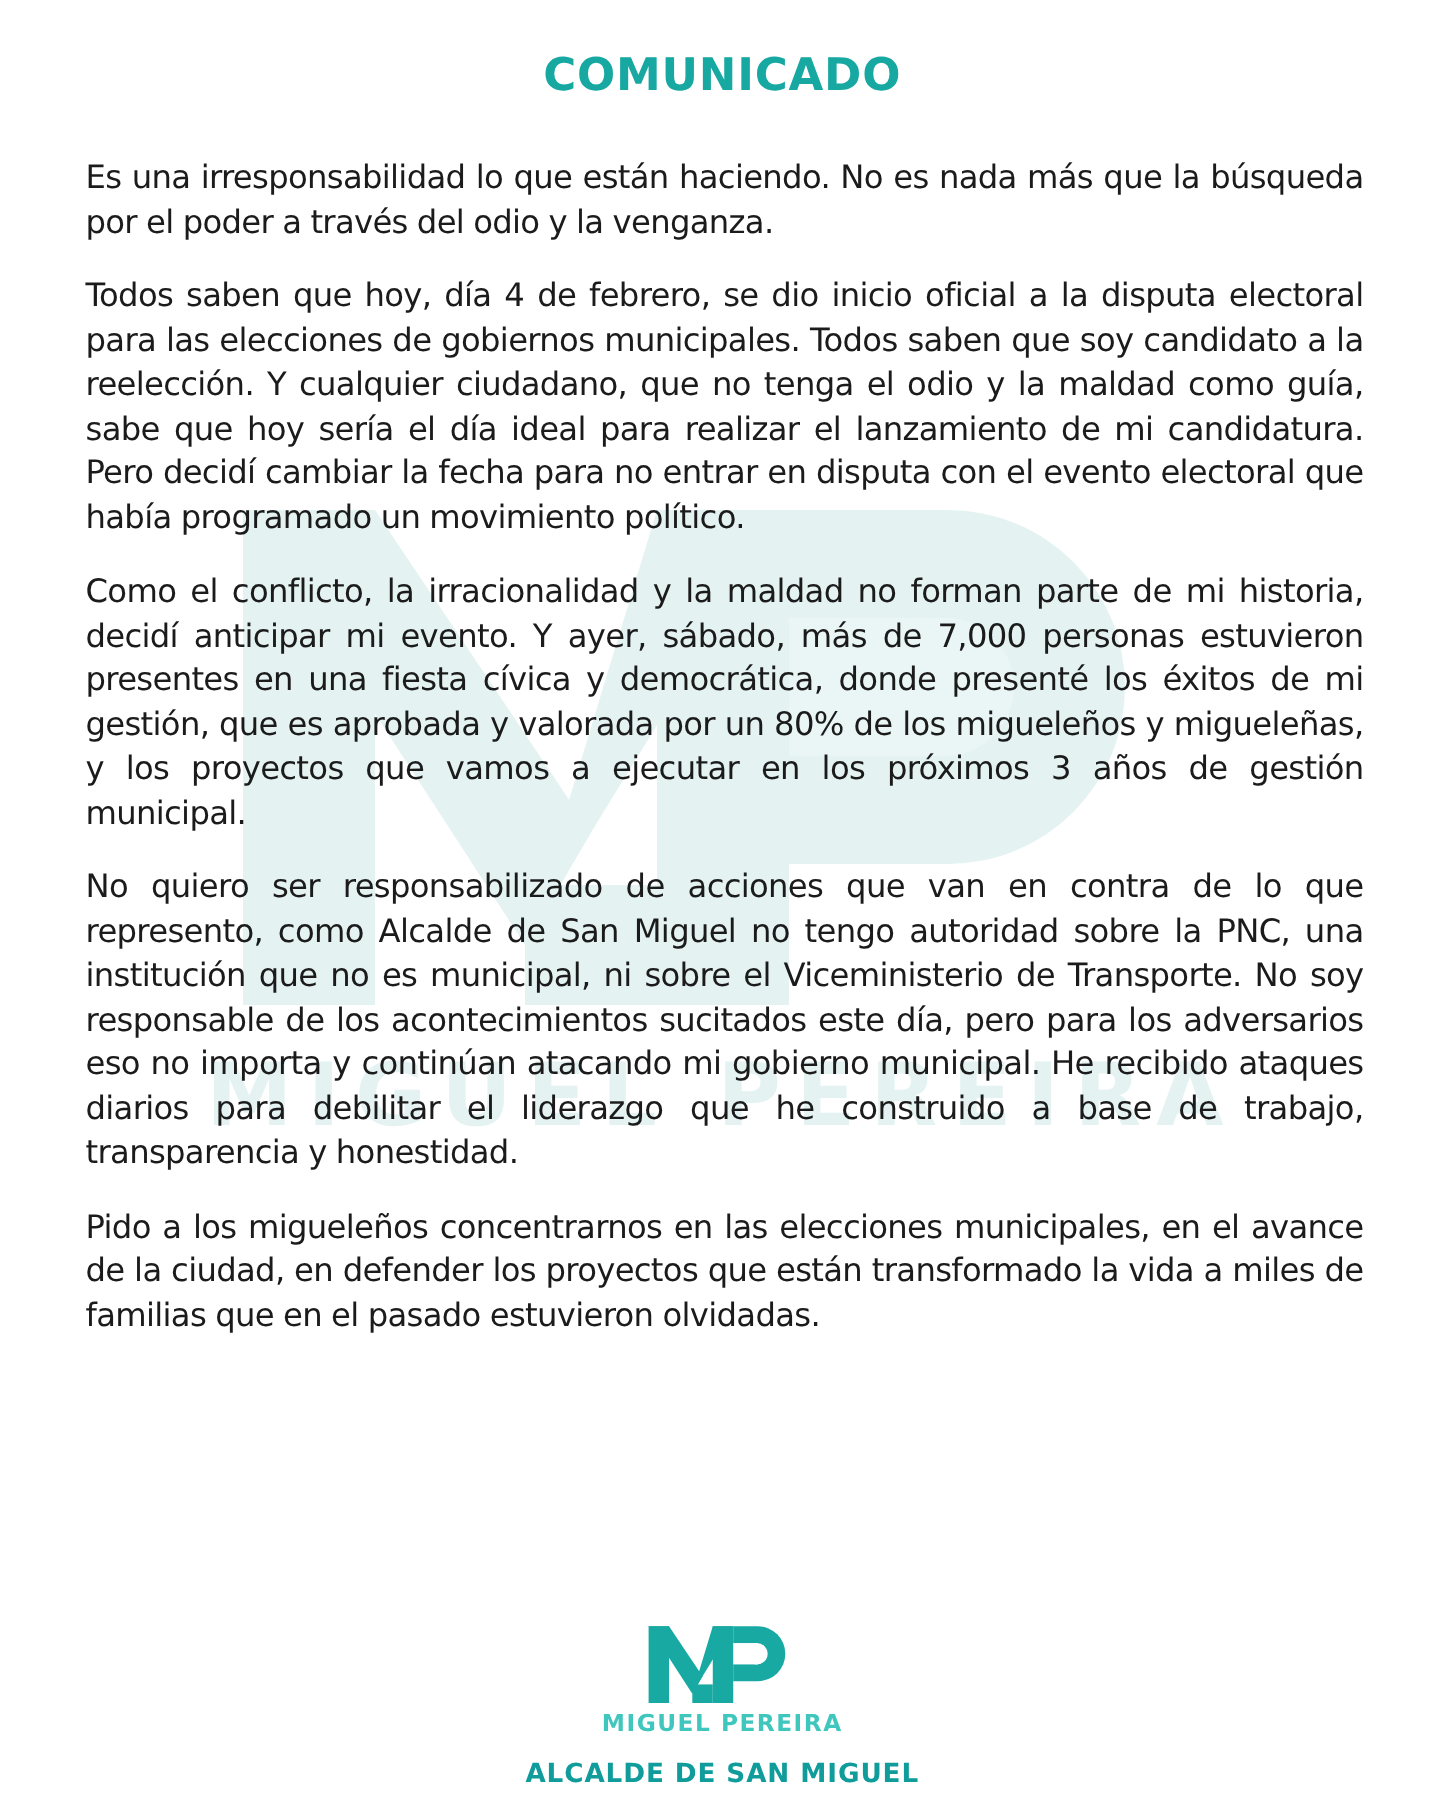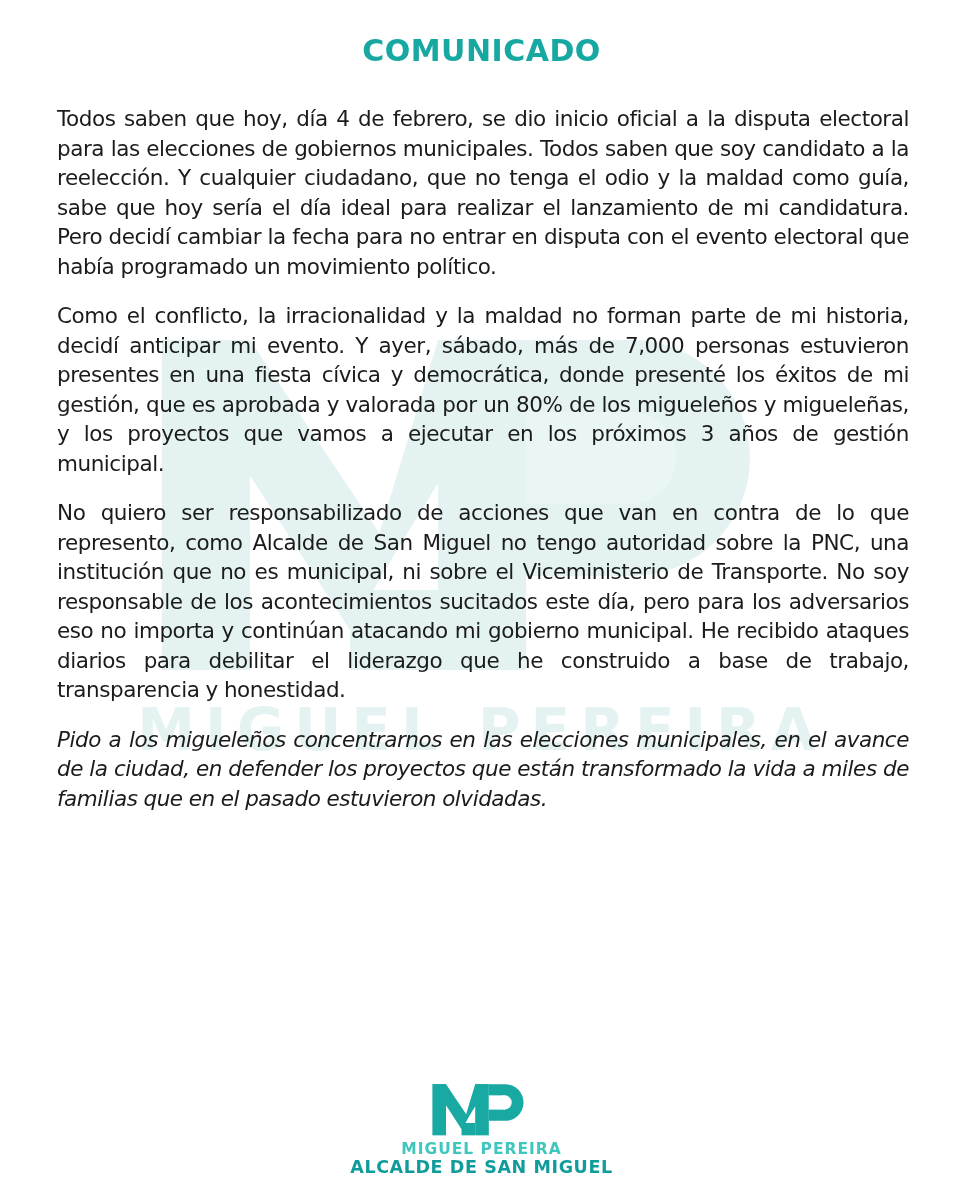--- a/index.html
+++ b/index.html
@@ -63,21 +63,21 @@
     line-height: 29.5px;
     color: #1b1b1b;
     text-align: justify;
     text-justify: inter-word;
     margin: 0 0 20px 0;
     font-family: "DejaVu Sans", "Liberation Sans", sans-serif;
     letter-spacing: -0.45px;
     word-spacing: -0.3px;
     -webkit-font-smoothing: antialiased;
   }
-  .para:last-child { margin-bottom: 0; font-style: italic; }
+  .para:last-child { margin-bottom: 0; }
 
   
   .footer-logo {
     position: absolute;
     left: 0;
     top: 1078px;
     width: 963px;
     z-index: 2;
     display: flex;
     flex-direction: column;
@@ -95,21 +95,21 @@
     line-height: 17px;
     margin-top: 1px;
   }
   .logo-role {
     font-family: "DejaVu Sans", "Liberation Sans", sans-serif;
     color: #0f9c9a;
     font-size: 17.5px;
     font-weight: bold;
     letter-spacing: 0.6px;
     line-height: 19px;
-    margin-top: 0px;
+    margin-top: 16px;
   }
 </style>
 </head>
 <body>
 
 <div class="page">
 
   <div class="watermark">
     <svg width="700" height="400" viewBox="0 0 700 400" aria-hidden="true">
       <g fill="#e4f3f2">
@@ -134,20 +134,21 @@
       </g>
     </svg>
     <div style="margin-top:-4px;font-family:'DejaVu Sans','Liberation Sans',sans-serif;
                 font-size:58px;font-weight:bold;letter-spacing:10px;color:#e4f3f2;
                 white-space:nowrap;">MIGUEL PEREIRA</div>
   </div>
 
   <div class="doc-title">COMUNICADO</div>
 
   <div class="body-copy">
+    <p class="para">Es una irresponsabilidad lo que están haciendo. No es nada más que la búsqueda por el poder a través del odio y la venganza.</p>
     <p class="para">Todos saben que hoy, día 4 de febrero, se dio inicio oficial a la disputa electoral para las elecciones de gobiernos municipales. Todos saben que soy candidato a la reelección. Y cualquier ciudadano, que no tenga el odio y la maldad como guía, sabe que hoy sería el día ideal para realizar el lanzamiento de mi candidatura. Pero decidí cambiar la fecha para no entrar en disputa con el evento electoral que había programado un movimiento político.</p>
     <p class="para">Como el conflicto, la irracionalidad y la maldad no forman parte de mi historia, decidí anticipar mi evento. Y ayer, sábado, más de 7,000 personas estuvieron presentes en una fiesta cívica y democrática, donde presenté los éxitos de mi gestión, que es aprobada y valorada por un 80% de los migueleños y migueleñas, y los proyectos que vamos a ejecutar en los próximos 3 años de gestión municipal.</p>
     <p class="para">No quiero ser responsabilizado de acciones que van en contra de lo que represento, como Alcalde de San Miguel no tengo autoridad sobre la PNC, una institución que no es municipal, ni sobre el Viceministerio de Transporte. No soy responsable de los acontecimientos sucitados este día, pero para los adversarios eso no importa y continúan atacando mi gobierno municipal.  He recibido ataques diarios para debilitar el liderazgo que he construido a base de trabajo, transparencia y honestidad.</p>
     <p class="para">Pido a los migueleños concentrarnos en las elecciones municipales, en el avance de la ciudad, en defender los proyectos que están transformado la vida a miles de familias que en el pasado estuvieron olvidadas.</p>
   </div>
 
   <div class="footer-logo">
     <svg class="mark" width="116" height="62" viewBox="0 0 700 400" aria-hidden="true">
       <g fill="#18a9a3">
         <path d="M30 40 L30 370 L118 370 L118 40 Z"></path>

